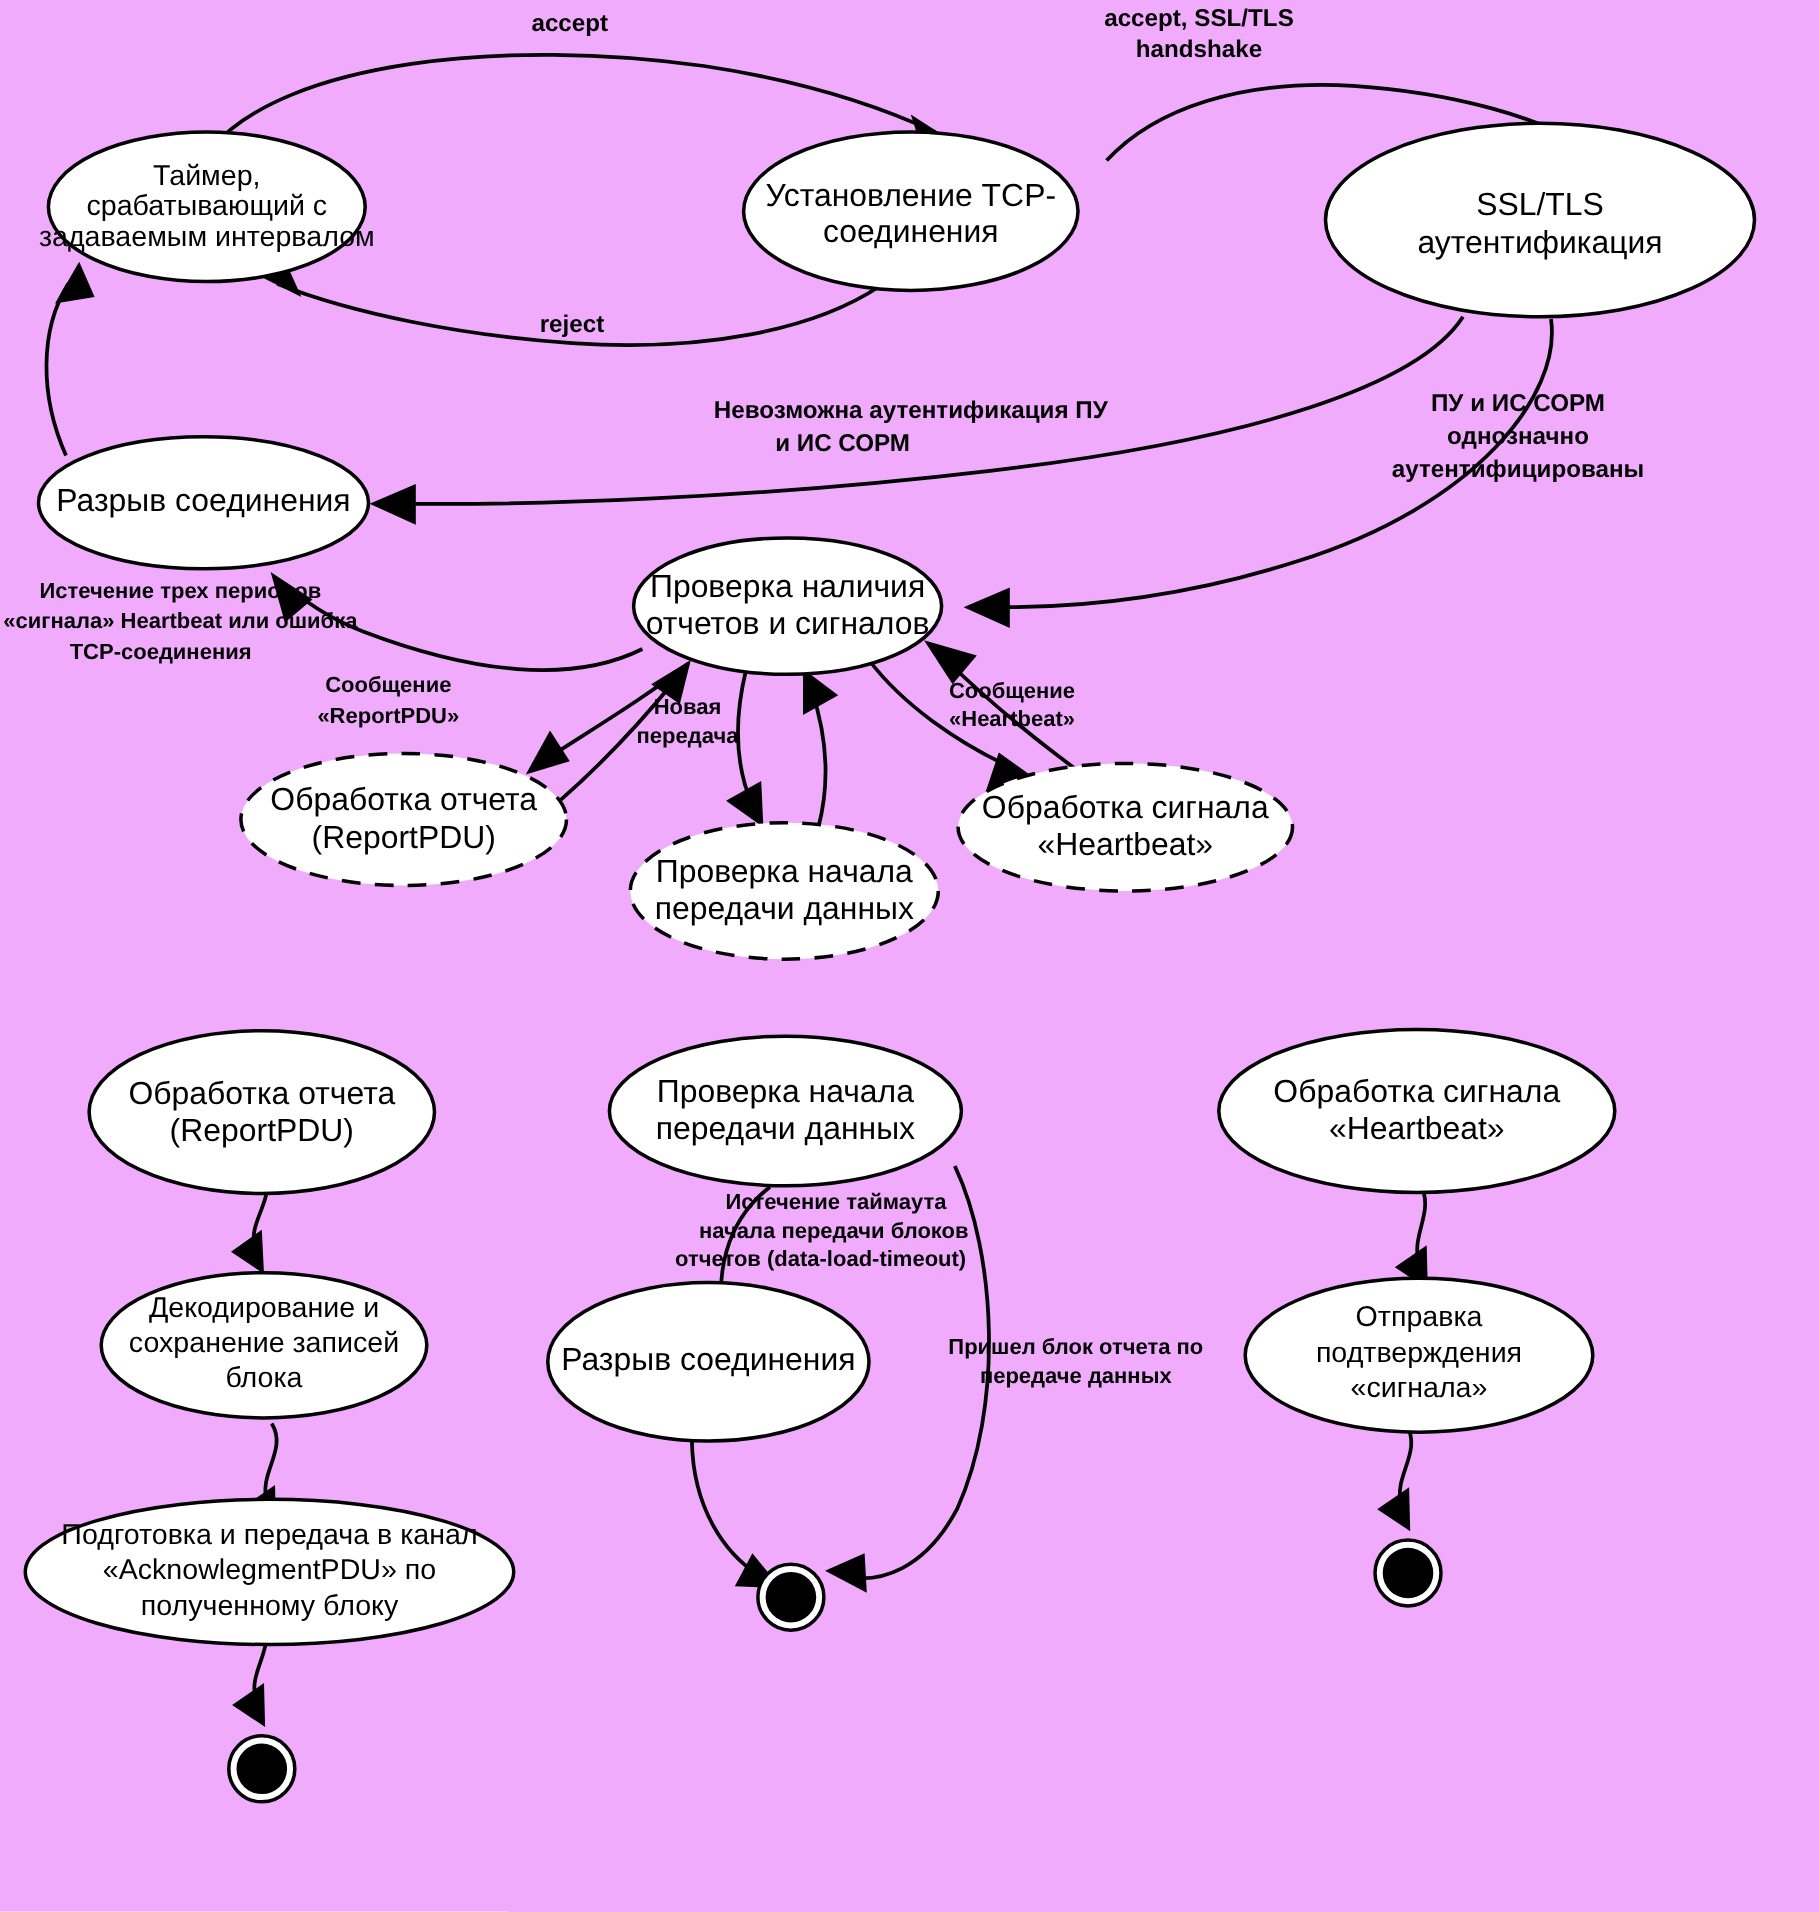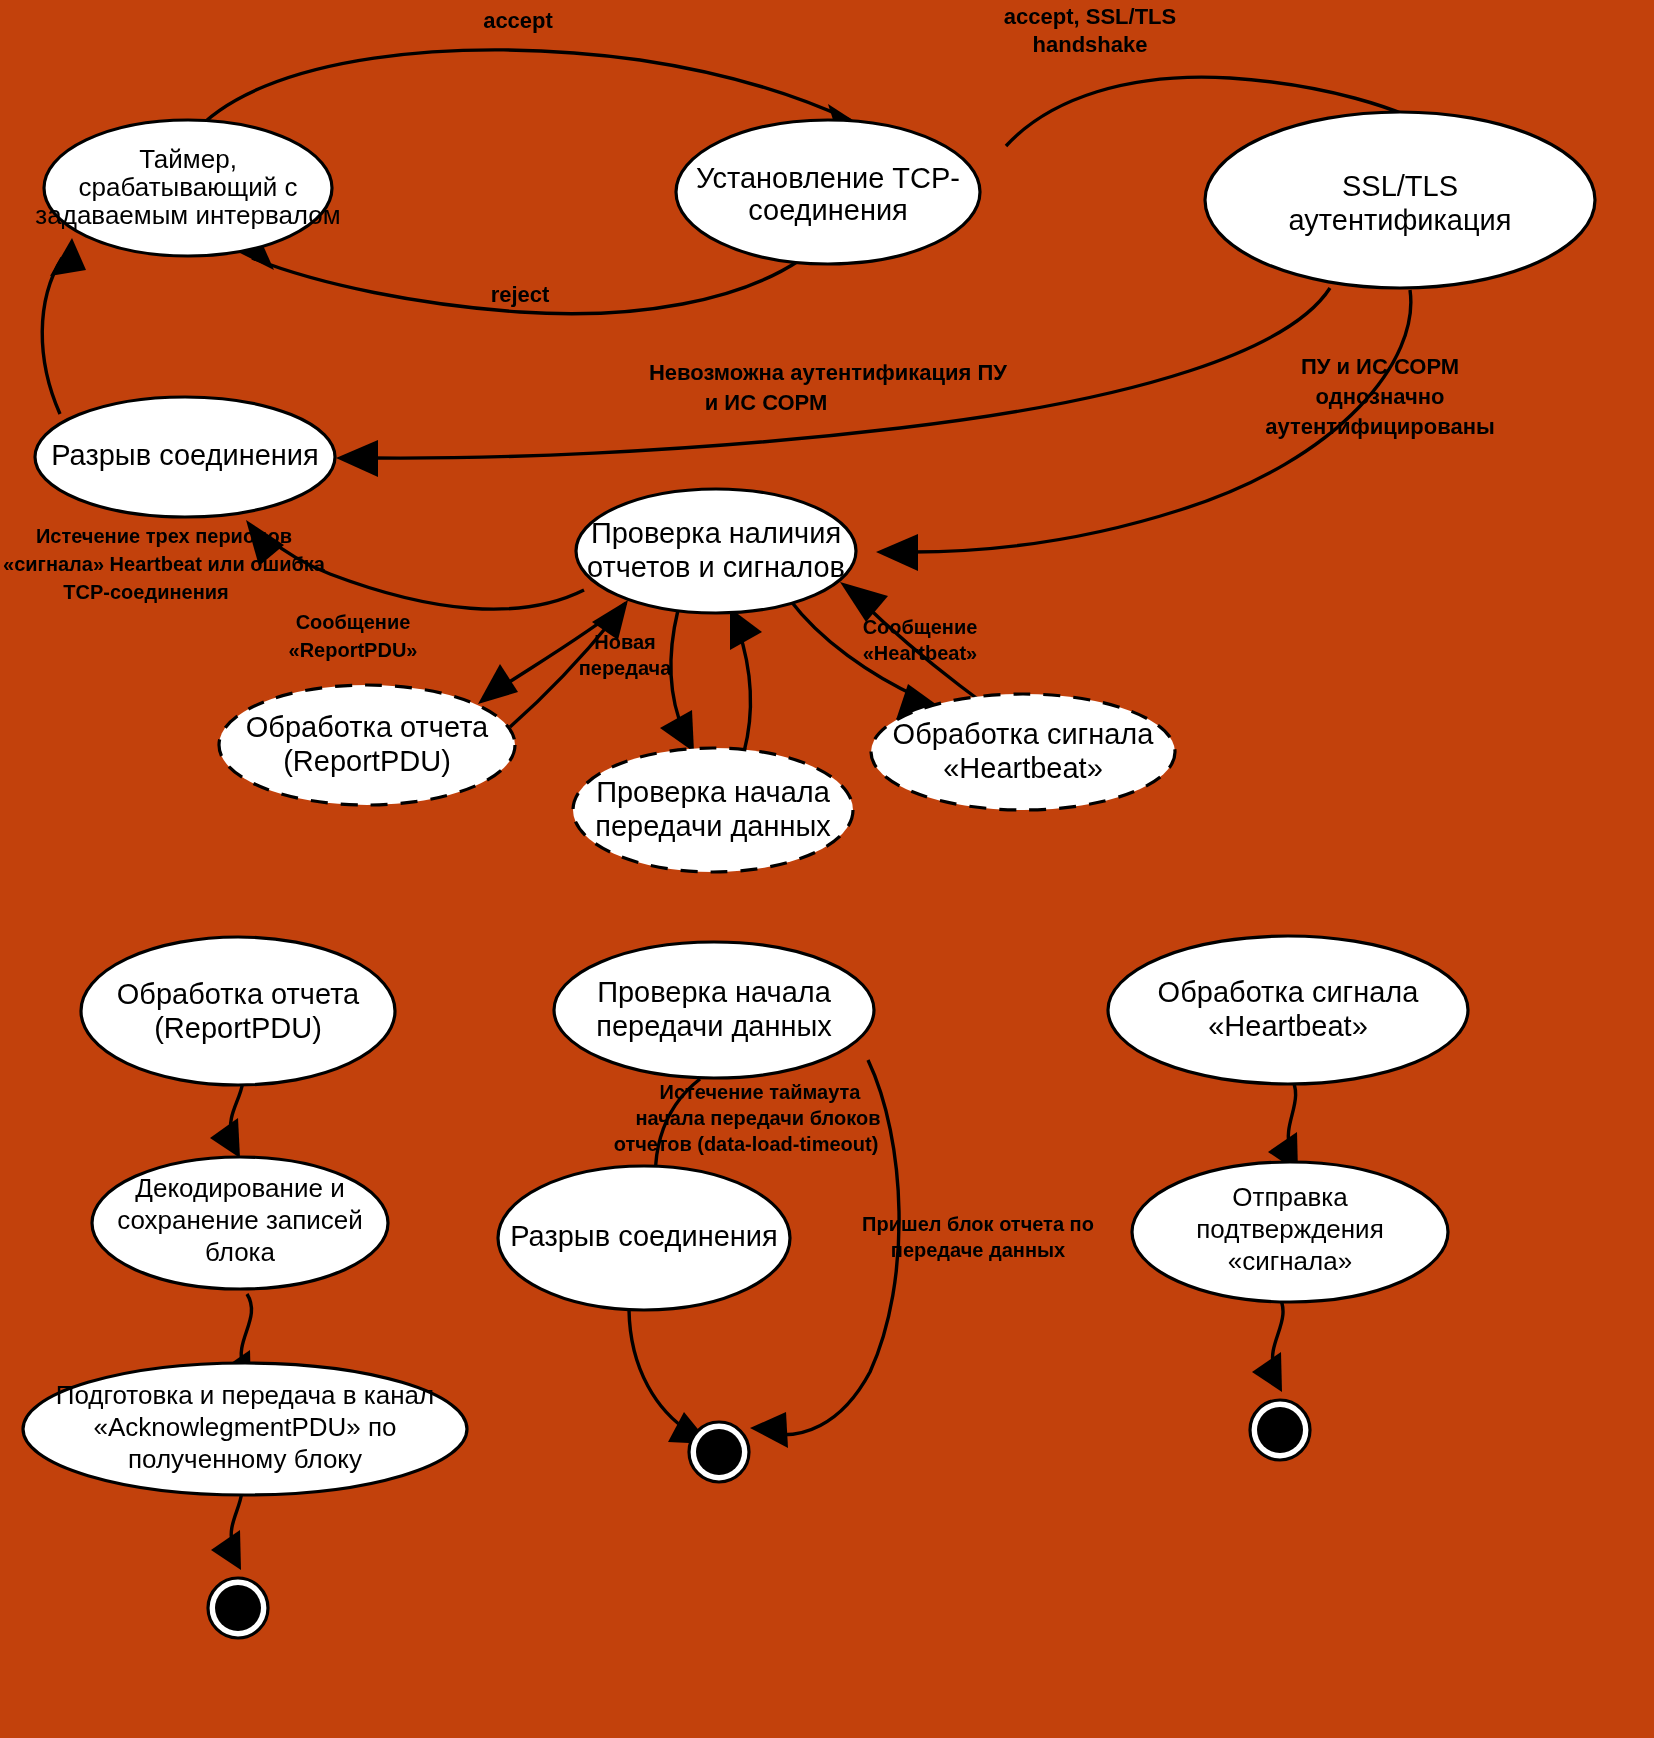--- a/index.html
+++ b/index.html
@@ -7,21 +7,21 @@
     padding: 0;
     background: #ffffff;
   }
   body {
     font-family: "Liberation Sans", sans-serif;
   }
   #diagram-root {
     position: relative;
     width: 1654px;
     height: 1738px;
-    background: #c2410c;
+    background: #f0abfc;
     overflow: hidden;
   }
   svg#state-diagram {
     display: block;
     width: 1654px;
     height: 1738px;
   }
   .ellipse-solid {
     fill: #ffffff;
     stroke: #000000;

